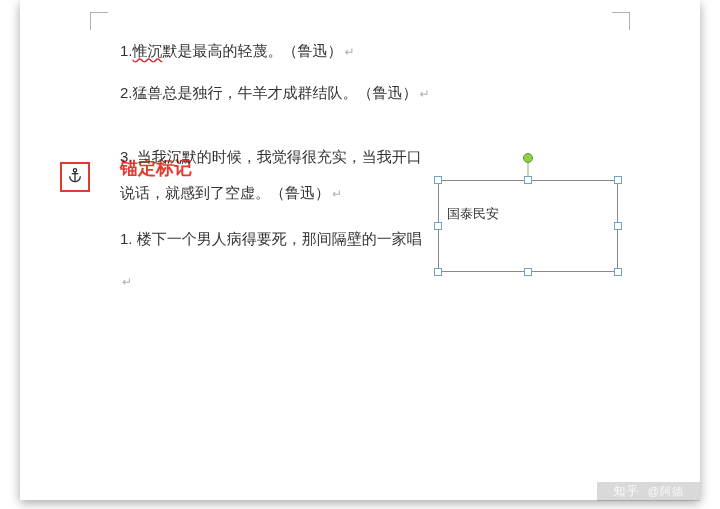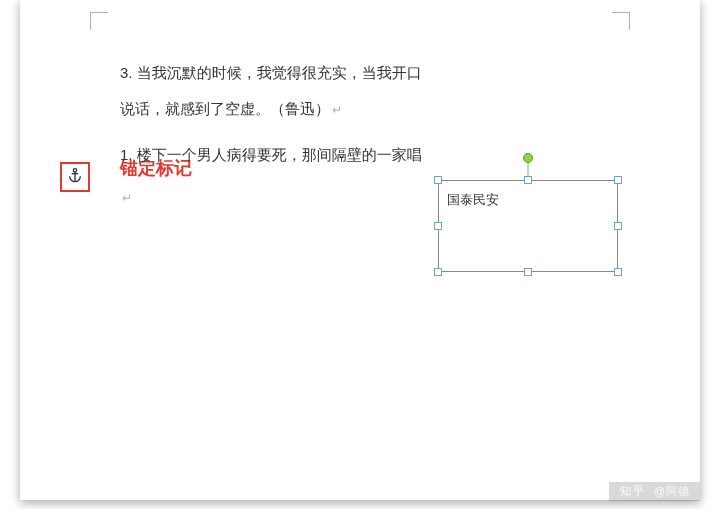--- a/index.html
+++ b/index.html
@@ -83,21 +83,21 @@
   }
 
   .textbox {
     position: absolute;
     left: 408px;
     top: 172px;
     width: 180px;
     height: 92px;
     border: 1px solid #888;
     background: #fff;
-    padding: 10px 8px;
+    padding: 24px 8px;
     font-size: 13px;
     color: #333;
   }
   .handle {
     position: absolute;
     width: 8px; height: 8px;
     background: #fff;
     border: 1px solid #6fa4c8;
   }
   .handle.n  { left: 50%; top: -5px; transform: translateX(-50%); }
@@ -125,21 +125,21 @@
     transform: translateX(-50%);
   }
 
   .watermark {
     position: absolute;
     right: 20px;
     bottom: 8px;
     font-size: 12px;
     color: rgba(255,255,255,0.9);
     background: rgba(0,0,0,0.15);
-    padding: 1px 10px;
+    padding: 1px 16px;
     letter-spacing: 1px;
   }
   .wm-small {
     font-size: 11px;
     margin-left: 4px;
     color: rgba(255,255,255,0.85);
   }
 </style>
 </head>
 <body>
@@ -158,20 +158,26 @@
         <line x1="12" y1="7.5" x2="12" y2="21"></line>
         <path d="M4 14 C4 19 8 22 12 22 C16 22 20 19 20 14"></path>
         <line x1="7" y1="10" x2="17" y2="10"></line>
       </svg>
     </span>
   </div>
 
   <div class="anchor-label">锚定标记</div>
 
   <div class="content">
+    <div class="para">
+      <span>1.</span><span class="squiggle">惟沉</span><span>默是最高的轻蔑。（鲁迅）</span><span class="ret">↵</span>
+    </div>
+    <div class="para">
+      <span>2.猛兽总是独行，牛羊才成群结队。（鲁迅）</span><span class="ret">↵</span>
+    </div>
     <div style="height:22px"></div>
     <div class="para p3">
       <span>3. 当我沉默的时候，我觉得很充实，当我开口说话，就感到了空虚。（鲁迅）</span><span class="ret">↵</span>
     </div>
     <div style="height:4px"></div>
     <div class="para p4">
       <span>1. 楼下一个男人病得要死，那间隔壁的一家唱</span>
     </div>
     <div class="para">
       <span class="ret">↵</span>

